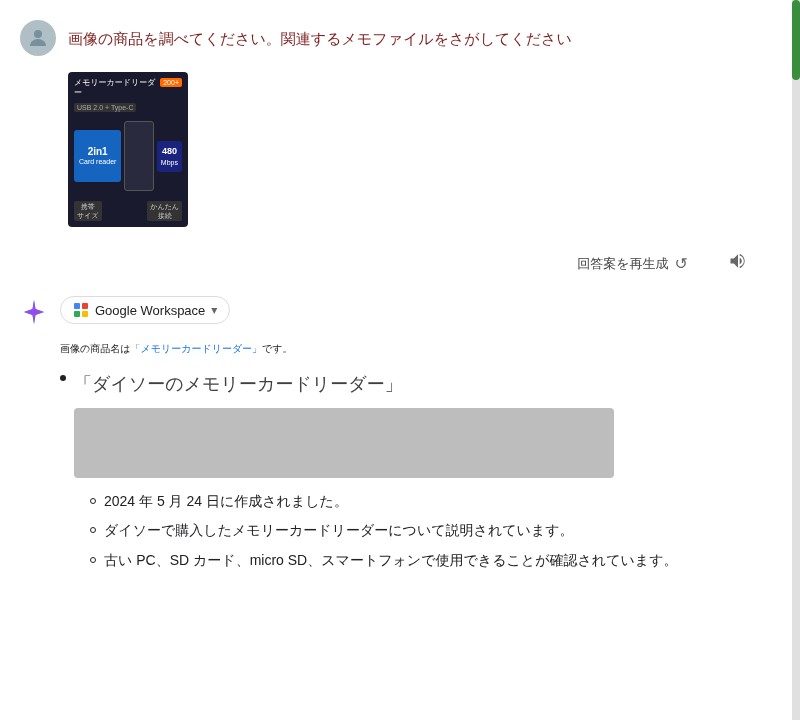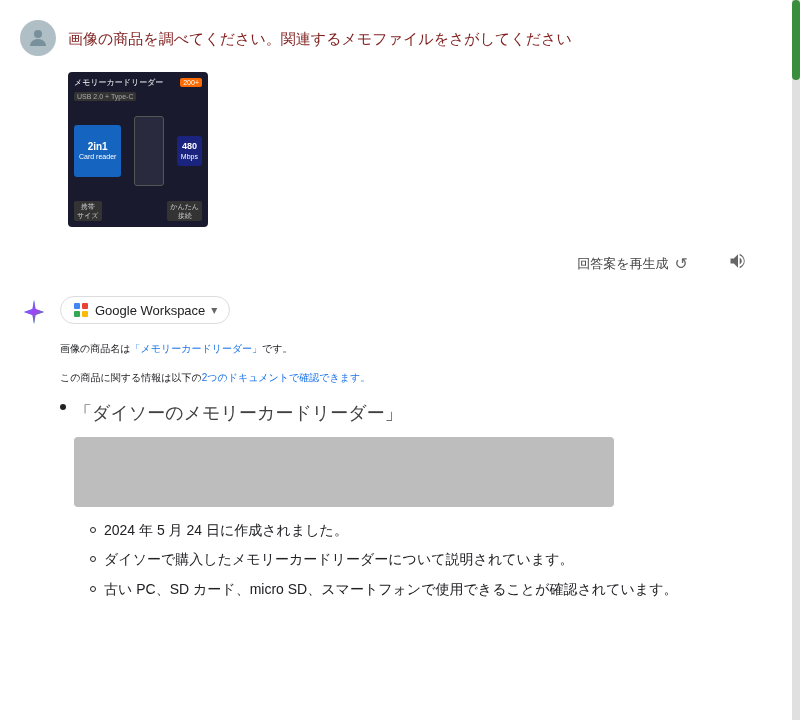--- a/index.html
+++ b/index.html
@@ -59,21 +59,21 @@
       font-size: 15px;
       color: #7f1d1d;
       padding-top: 8px;
       line-height: 1.5;
     }
     .product-image-container {
       margin-left: 48px;
       margin-bottom: 20px;
     }
     .product-image {
-      width: 140px;
+      width: 120px;
       height: 155px;
       background: #1a1a2e;
       border-radius: 4px;
       position: relative;
       overflow: hidden;
       display: flex;
       flex-direction: column;
       padding: 6px;
       color: white;
       font-size: 9px;
@@ -390,23 +390,20 @@
         <span>Google Workspace</span>
         <span class="chevron">▾</span>
       </div>
 
       
       <p class="response-paragraph">
         <span>画像の商品名は</span><span class="highlight">「メモリーカードリーダー」</span><span>です。</span>
       </p>
 
       
-      <p class="response-paragraph">
-        <span>この商品に関する情報は以下の</span><span class="highlight-link">2つのドキュメントで確認できます。</span>
-      </p>
 
       
       <ul class="bullet-list">
         <li>
           <span class="bullet-dot"></span>
           <div>
             <div class="doc-title">「ダイソーのメモリーカードリーダー」</div>
 
             <div class="doc-thumbnail"></div>
 

